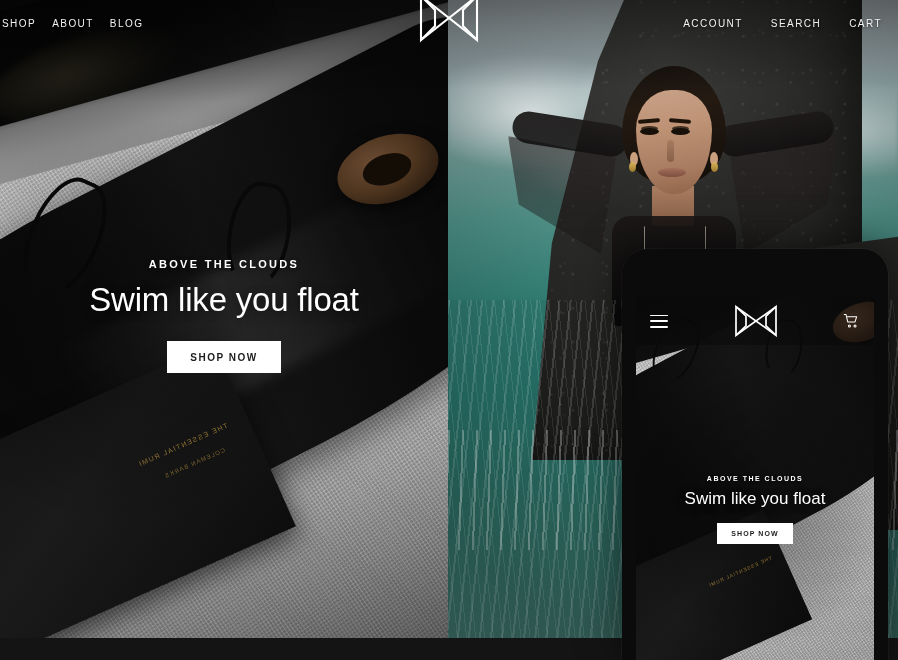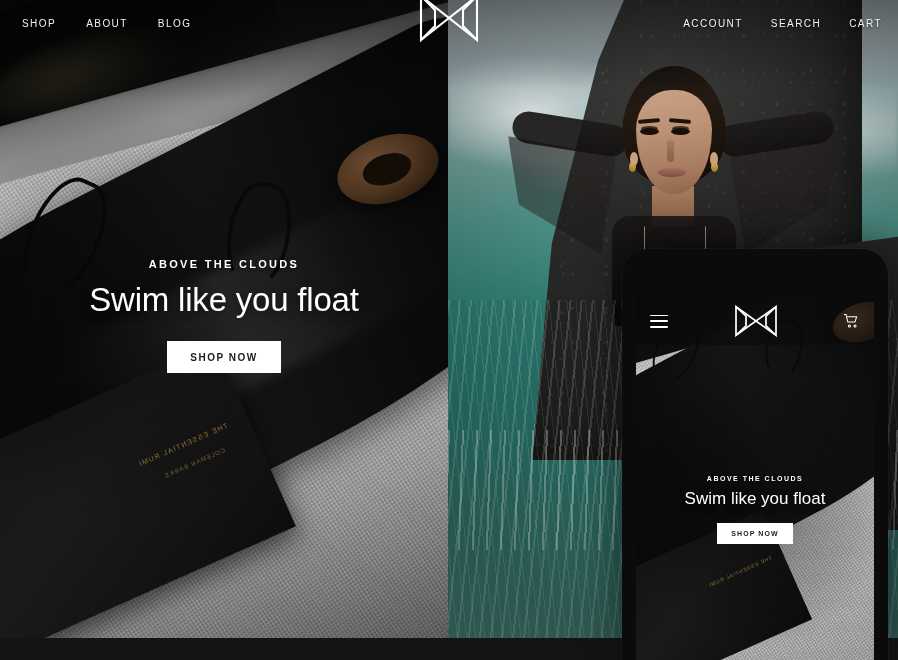--- a/index.html
+++ b/index.html
@@ -231,21 +231,21 @@
     background:
       linear-gradient(180deg, rgba(0,0,0,.42) 0%, rgba(0,0,0,0) 14%),
       radial-gradient(ellipse 70% 60% at 50% 40%, rgba(0,0,0,0) 40%, rgba(0,0,0,.18) 100%);
   }
 
   
   .topnav {
     position:absolute; left:0; top:0; width:898px; height:46px;
     display:flex; align-items:center; z-index:40;
   }
-  .nav-left  { display:flex; gap:30px; padding-left:22px; }
+  .nav-left  { display:flex; gap:16px; padding-left:2px; }
   .nav-right { display:flex; gap:28px; margin-left:auto; padding-right:16px; }
   .nav-link {
     color:#f2f2f2; font-size:10px; letter-spacing:1.45px;
     text-decoration:none; text-transform:uppercase;
     text-shadow:0 1px 3px rgba(0,0,0,.55);
     cursor:pointer; white-space:nowrap;
   }
   .brand-logo {
     position:absolute; left:50%; top:-10px; transform:translateX(-50%);
     width:64px; height:56px; z-index:41; cursor:pointer;

